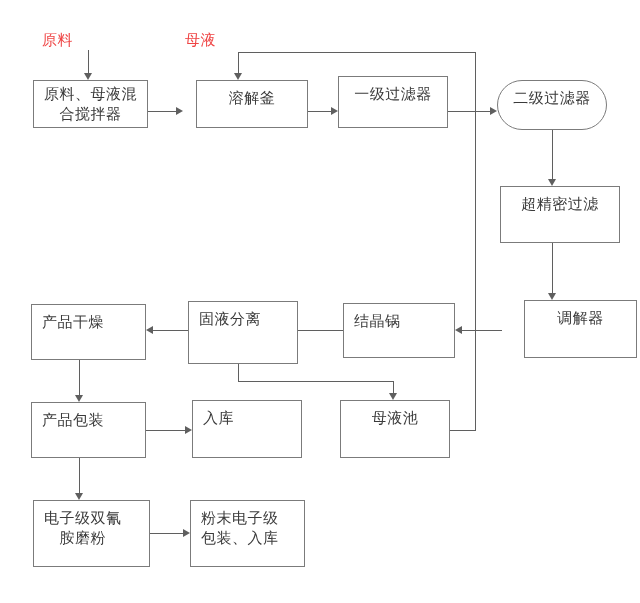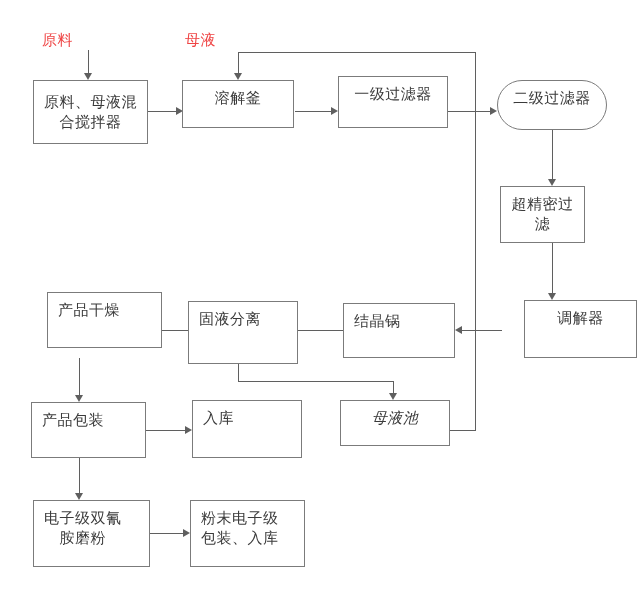--- a/index.html
+++ b/index.html
@@ -132,66 +132,66 @@
 
   <div class="seg h" style="left:146px; top:430px; width:39px;"></div>
   <div class="arrow right" style="left:185px; top:426px;"></div>
 
   <div class="seg v" style="left:79px; top:458px; height:35px;"></div>
   <div class="arrow down" style="left:75px; top:493px;"></div>
 
   <div class="seg h" style="left:150px; top:533px; width:33px;"></div>
   <div class="arrow right" style="left:183px; top:529px;"></div>
 
-  <div class="node" style="left:33px; top:80px; width:115px; height:64px;">
+  <div class="node" style="left:33px; top:80px; width:115px; height:48px;">
     <span style="white-space: pre-line;">原料、母液混
 合搅拌器</span>
   </div>
 
-  <div class="node top-text" style="left:182px; top:80px; width:112px; height:48px;">
+  <div class="node top-text" style="left:196px; top:80px; width:112px; height:48px;">
     <span>溶解釜</span>
   </div>
 
   <div class="node top-text" style="left:338px; top:76px; width:110px; height:52px;">
     <span>一级过滤器</span>
   </div>
 
   <div class="node top-text" style="left:497px; top:80px; width:110px; height:50px;border-radius:25px;">
     <span>二级过滤器</span>
   </div>
 
-  <div class="node top-text" style="left:500px; top:186px; width:85px; height:57px;">
+  <div class="node top-text" style="left:500px; top:186px; width:120px; height:57px;">
     <span>超精密过滤</span>
   </div>
 
   <div class="node top-text" style="left:524px; top:300px; width:113px; height:58px;text-align:center;">
     <span>调解器</span>
   </div>
 
   <div class="node left-top-text" style="left:343px; top:303px; width:112px; height:55px;">
     <span>结晶锅</span>
   </div>
 
   <div class="node left-top-text" style="left:188px; top:301px; width:110px; height:63px;">
     <span>固液分离</span>
   </div>
 
-  <div class="node left-top-text" style="left:31px; top:292px; width:115px; height:56px;margin-left:16px;">
+  <div class="node left-top-text" style="left:31px; top:304px; width:115px; height:56px;">
     <span>产品干燥</span>
   </div>
 
   <div class="node left-top-text" style="left:31px; top:402px; width:115px; height:56px;">
     <span>产品包装</span>
   </div>
 
   <div class="node left-top-text" style="left:192px; top:400px; width:110px; height:58px;">
     <span>入库</span>
   </div>
 
-  <div class="node top-text" style="left:340px; top:400px; width:110px; height:46px;font-style:italic;">
+  <div class="node top-text" style="left:340px; top:400px; width:110px; height:58px;">
     <span>母液池</span>
   </div>
 
   <div class="node left-top-text" style="left:33px; top:500px; width:117px; height:67px; white-space:pre-line;">
     <span style="white-space: pre-line;">电子级双氰
 胺磨粉</span>
   </div>
 
   <div class="node left-top-text" style="left:190px; top:500px; width:115px; height:67px; white-space:pre-line;">
     <span style="white-space: pre-line;">粉末电子级

